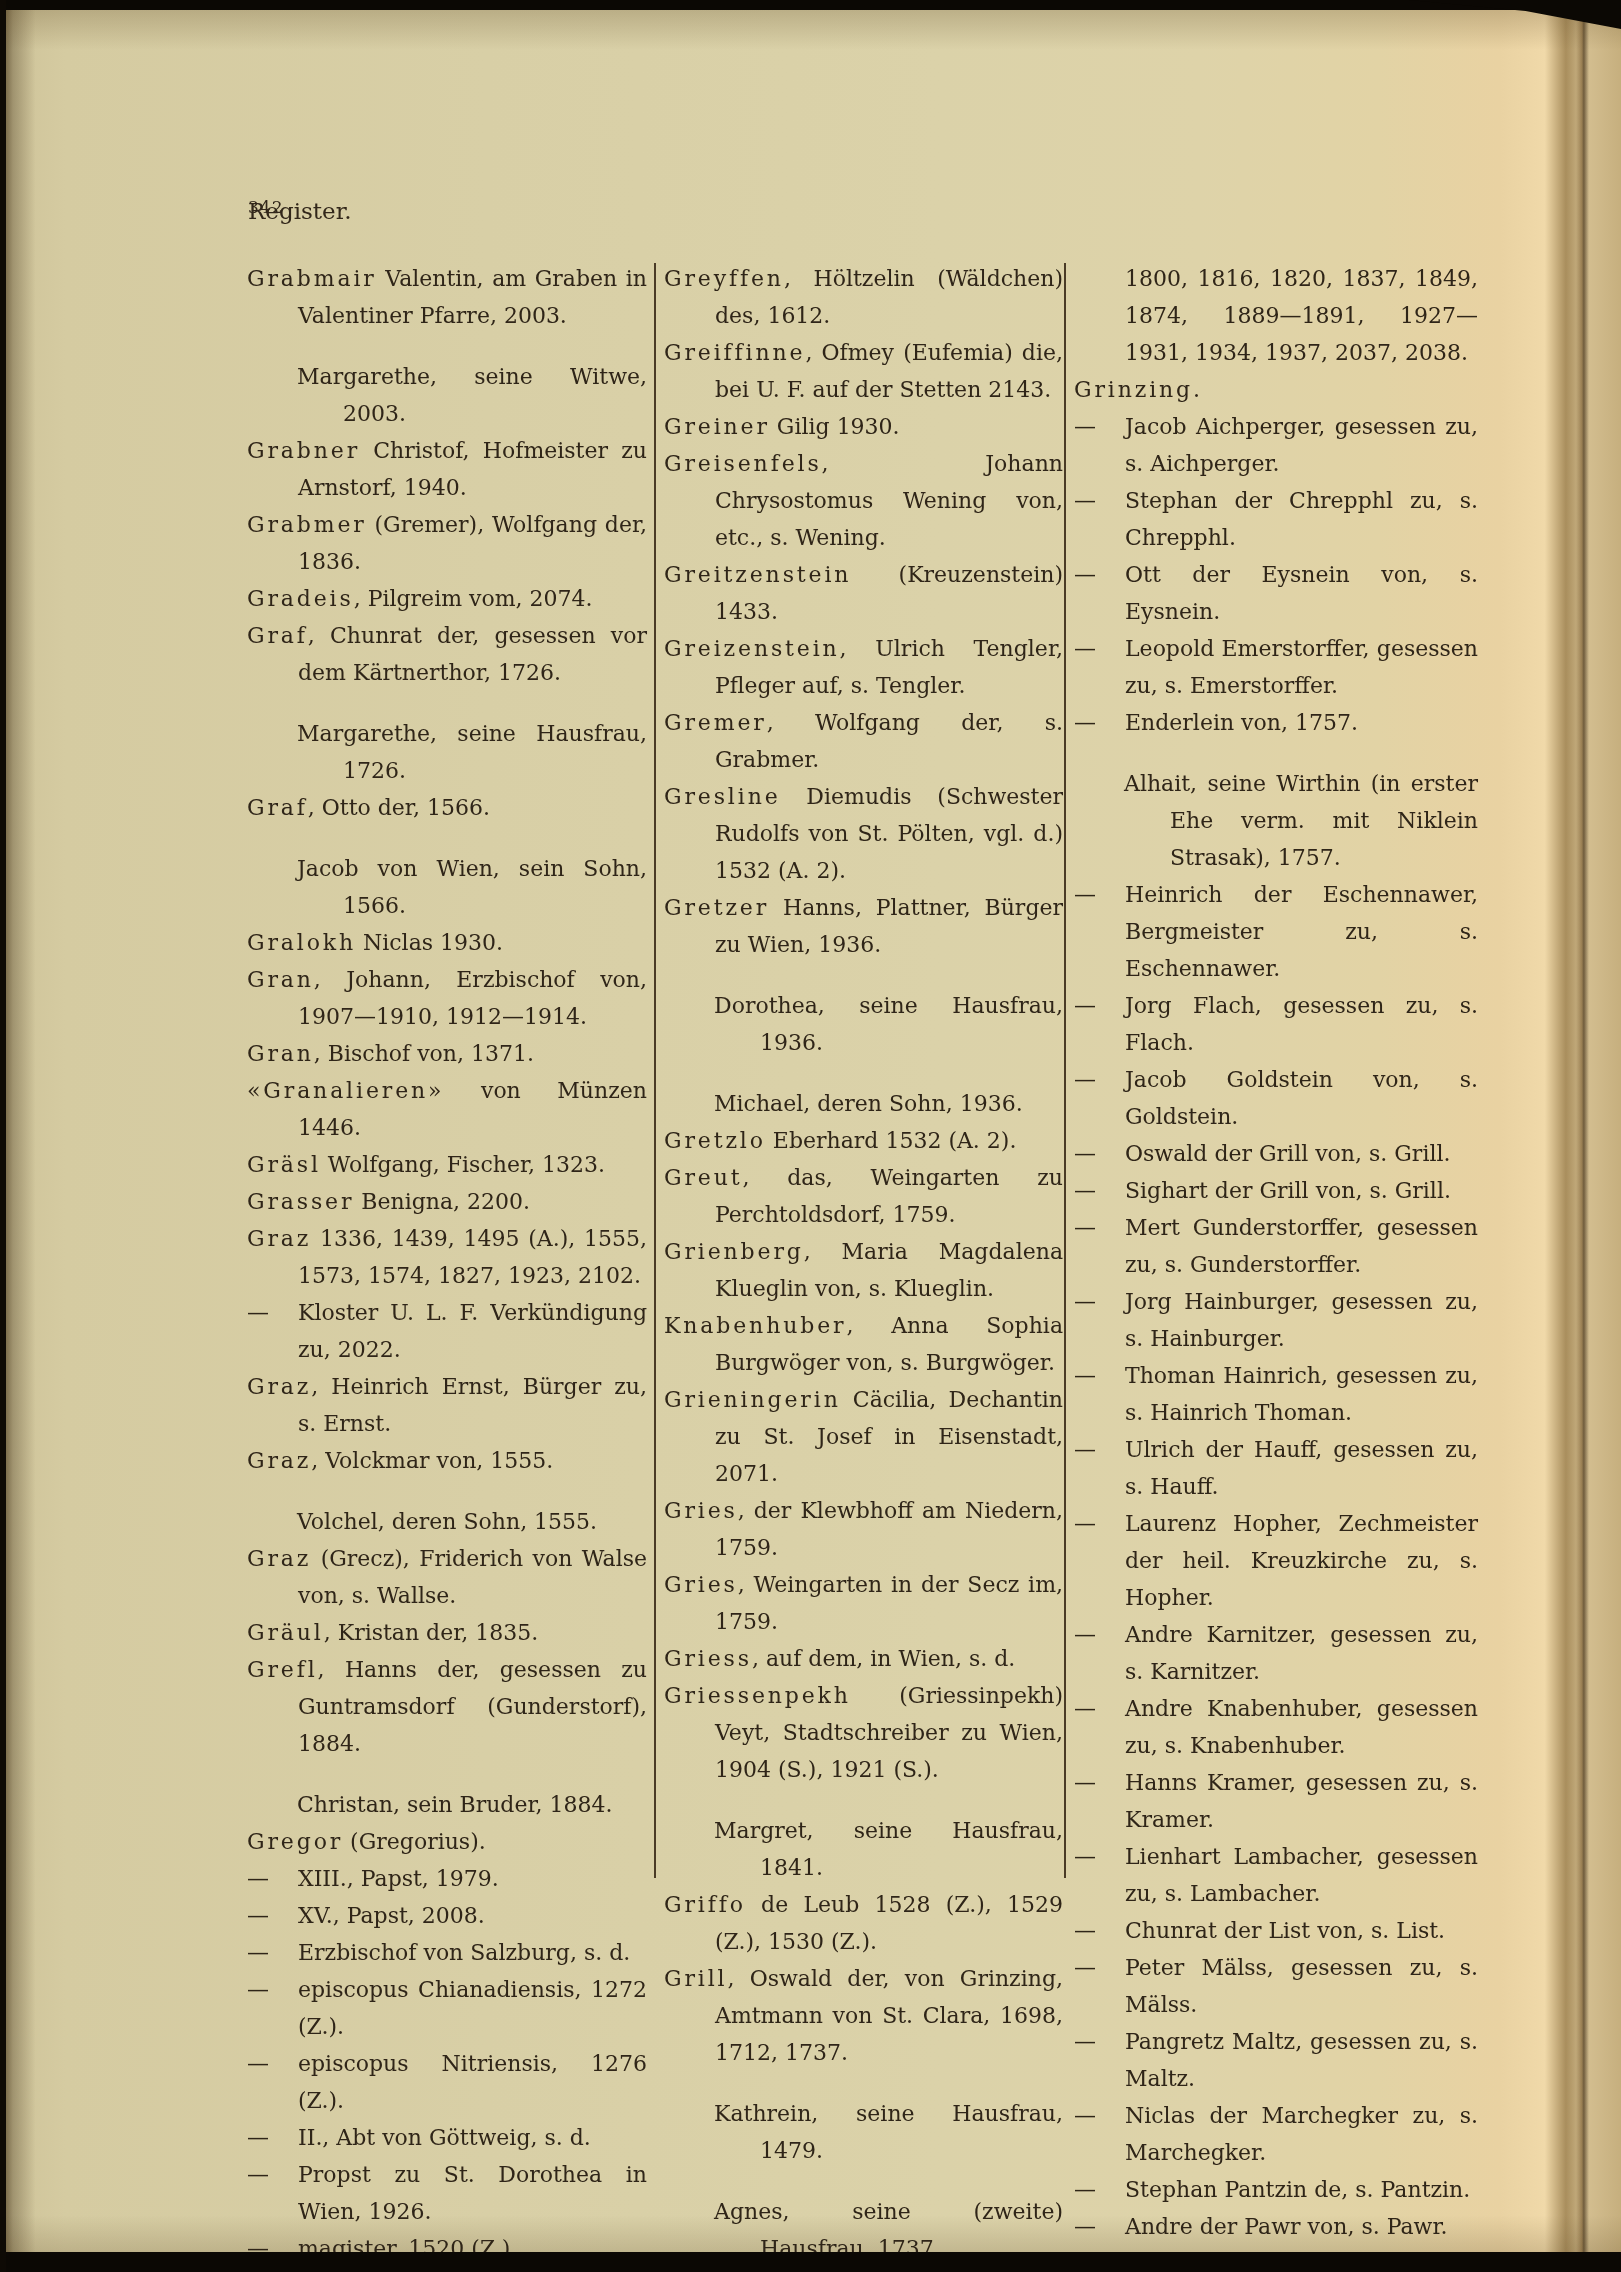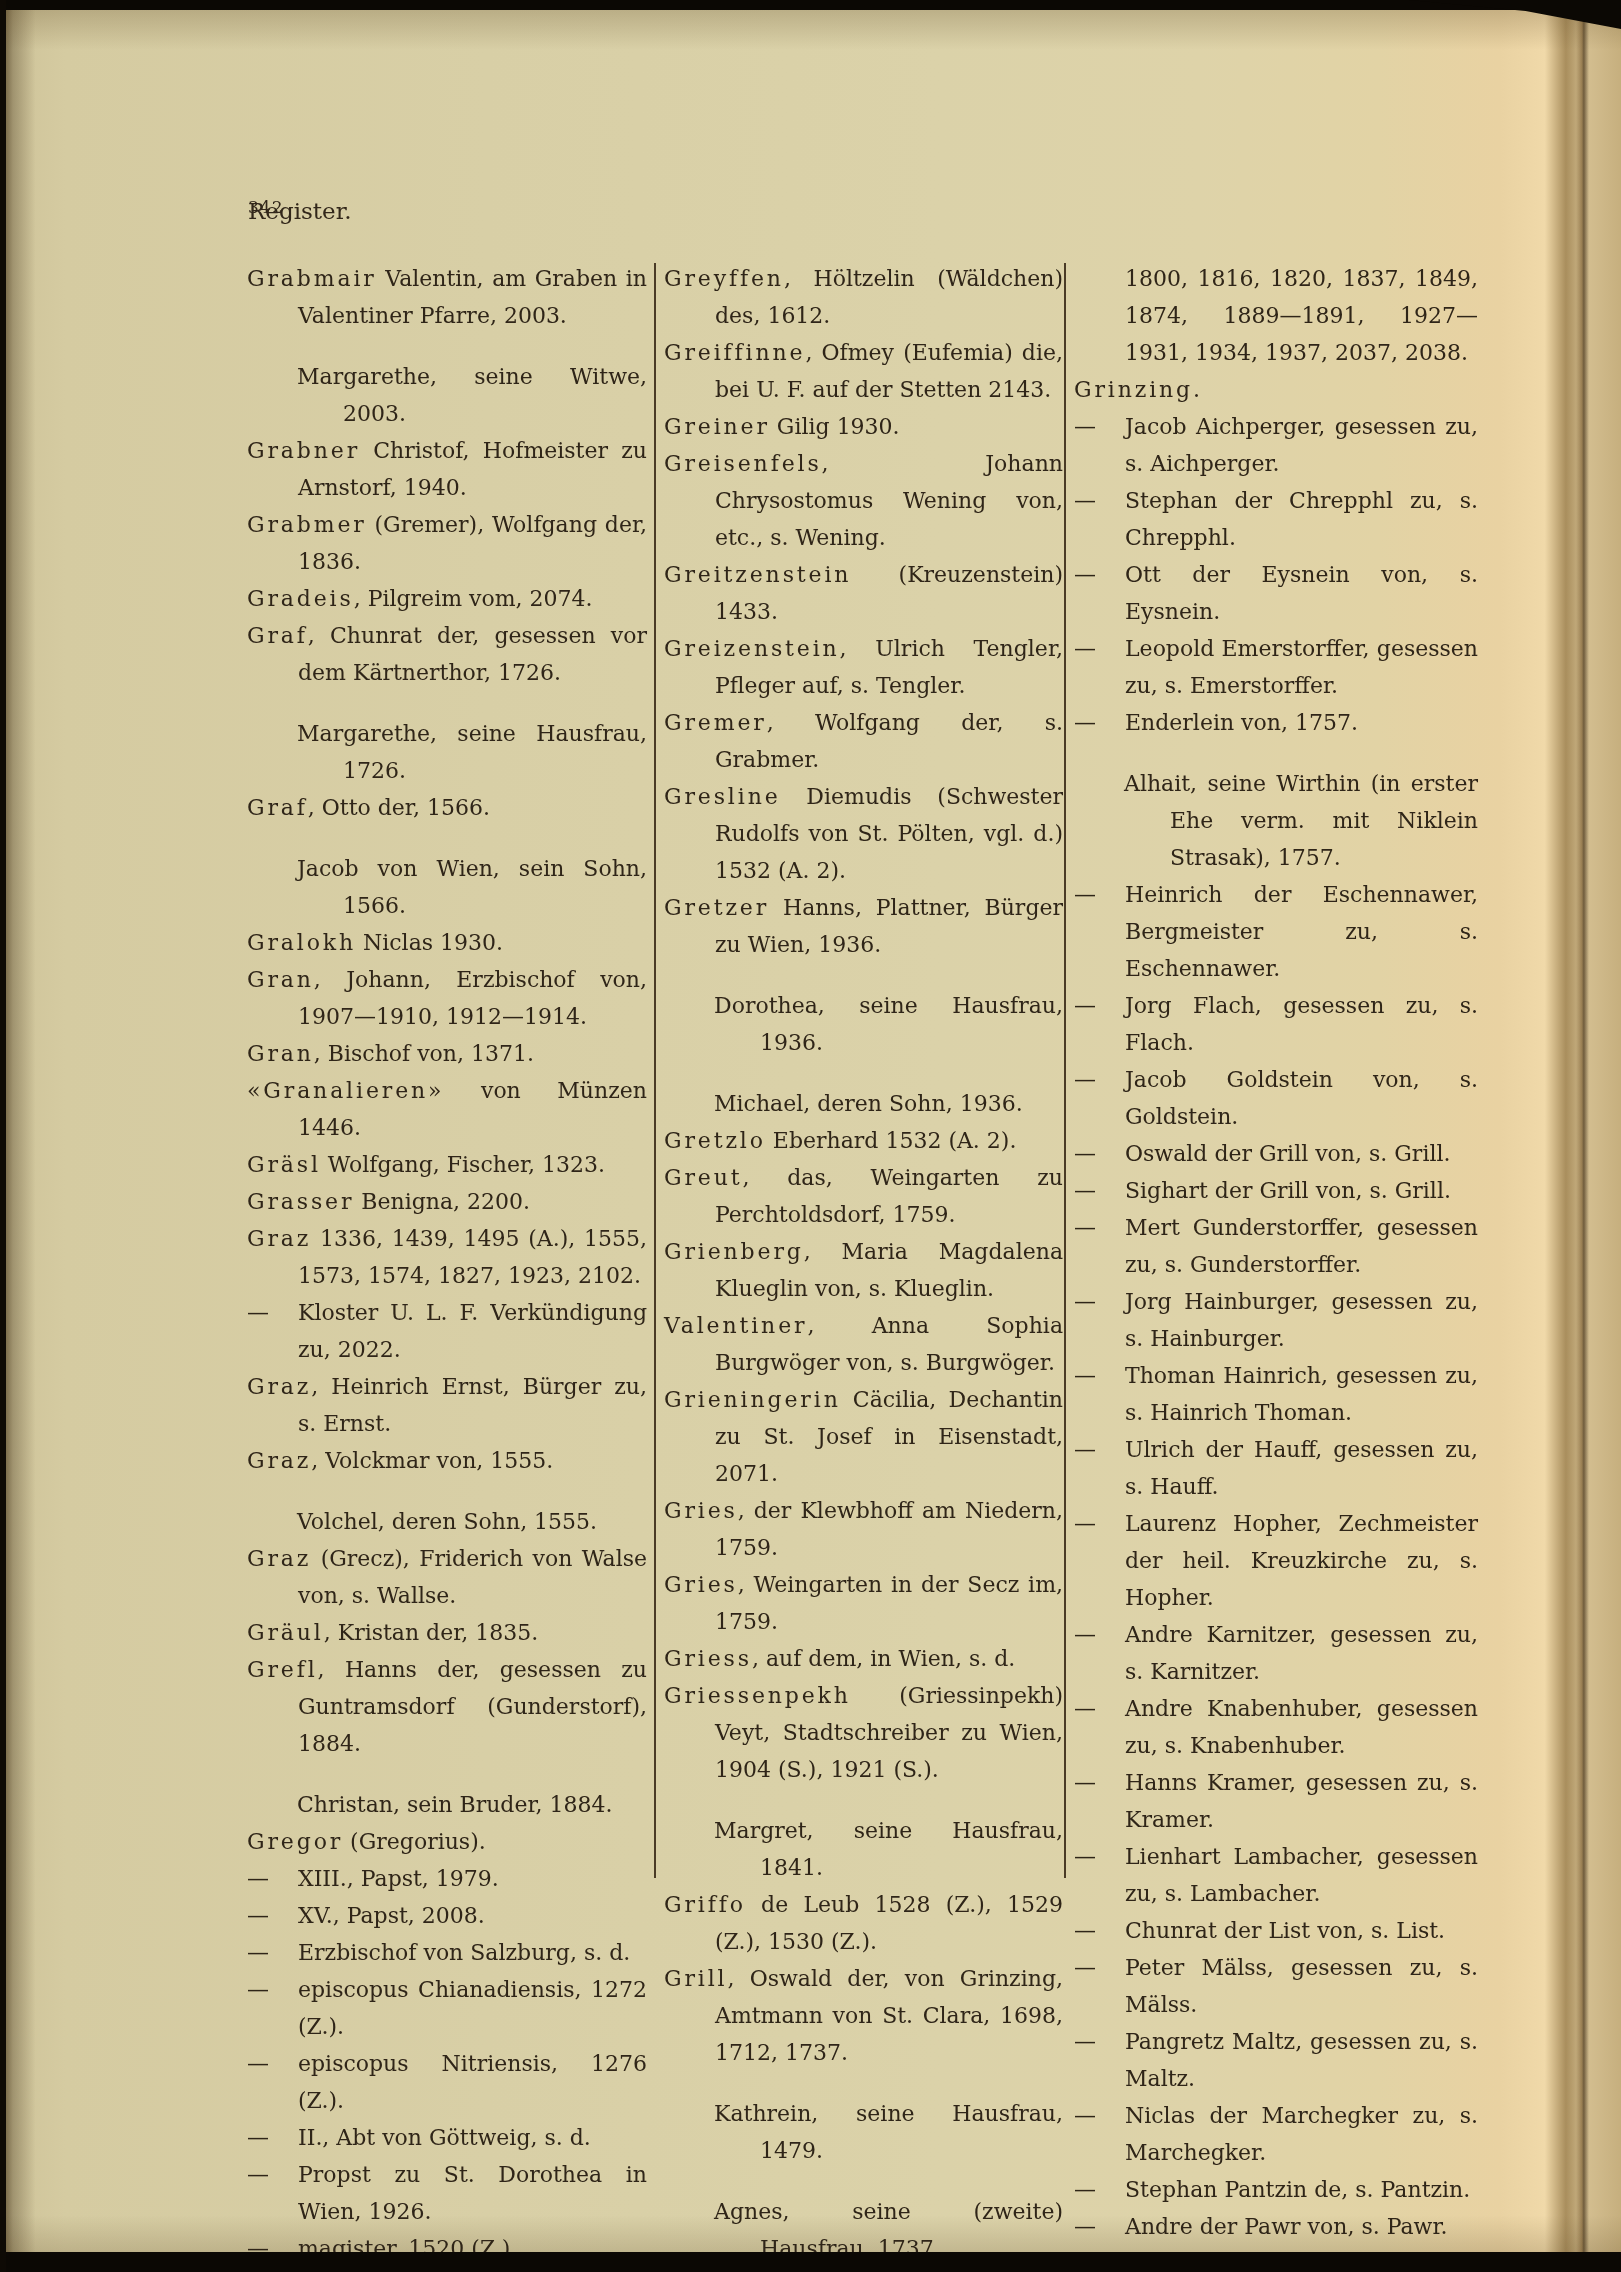--- a/index.html
+++ b/index.html
@@ -131,21 +131,21 @@
         <div class="entry head"><span class="hw">Greitzenstein</span> (Kreuzenstein) 1433.</div>
         <div class="entry head"><span class="hw">Greizenstein</span>, Ulrich Tengler, Pfleger auf, s. Tengler.</div>
         <div class="entry head"><span class="hw">Gremer</span>, Wolfgang der, s. Grabmer.</div>
         <div class="entry head"><span class="hw">Gresline</span> Diemudis (Schwester Rudolfs von St. Pölten, vgl. d.) 1532 (A. 2).</div>
         <div class="entry head"><span class="hw">Gretzer</span> Hanns, Plattner, Bürger zu Wien, 1936.</div>
         <div class="entry sub">Dorothea, seine Hausfrau, 1936.</div>
         <div class="entry sub">Michael, deren Sohn, 1936.</div>
         <div class="entry head"><span class="hw">Gretzlo</span> Eberhard 1532 (A. 2).</div>
         <div class="entry head"><span class="hw">Greut</span>, das, Weingarten zu Perchtoldsdorf, 1759.</div>
         <div class="entry head"><span class="hw">Grienberg</span>, Maria Magdalena Klueglin von, s. Klueglin.</div>
-        <div class="entry head"><span class="hw">Valentiner</span>, Anna Sophia Burgwöger von, s. Burgwöger.</div>
+        <div class="entry head"><span class="hw">Knabenhuber</span>, Anna Sophia Burgwöger von, s. Burgwöger.</div>
         <div class="entry head"><span class="hw">Grieningerin</span> Cäcilia, Dechantin zu St. Josef in Eisenstadt, 2071.</div>
         <div class="entry head"><span class="hw">Gries</span>, der Klewbhoff am Niedern, 1759.</div>
         <div class="entry head"><span class="hw">Gries</span>, Weingarten in der Secz im, 1759.</div>
         <div class="entry head"><span class="hw">Griess</span>, auf dem, in Wien, s. d.</div>
         <div class="entry head"><span class="hw">Griessenpekh</span> (Griessinpekh) Veyt, Stadtschreiber zu Wien, 1904 (S.), 1921 (S.).</div>
         <div class="entry sub">Margret, seine Hausfrau, 1841.</div>
         <div class="entry head"><span class="hw">Griffo</span> de Leub 1528 (Z.), 1529 (Z.), 1530 (Z.).</div>
         <div class="entry head"><span class="hw">Grill</span>, Oswald der, von Grinzing, Amtmann von St. Clara, 1698, 1712, 1737.</div>
         <div class="entry sub">Kathrein, seine Hausfrau, 1479.</div>
         <div class="entry sub">Agnes, seine (zweite) Hausfrau, 1737.</div>

